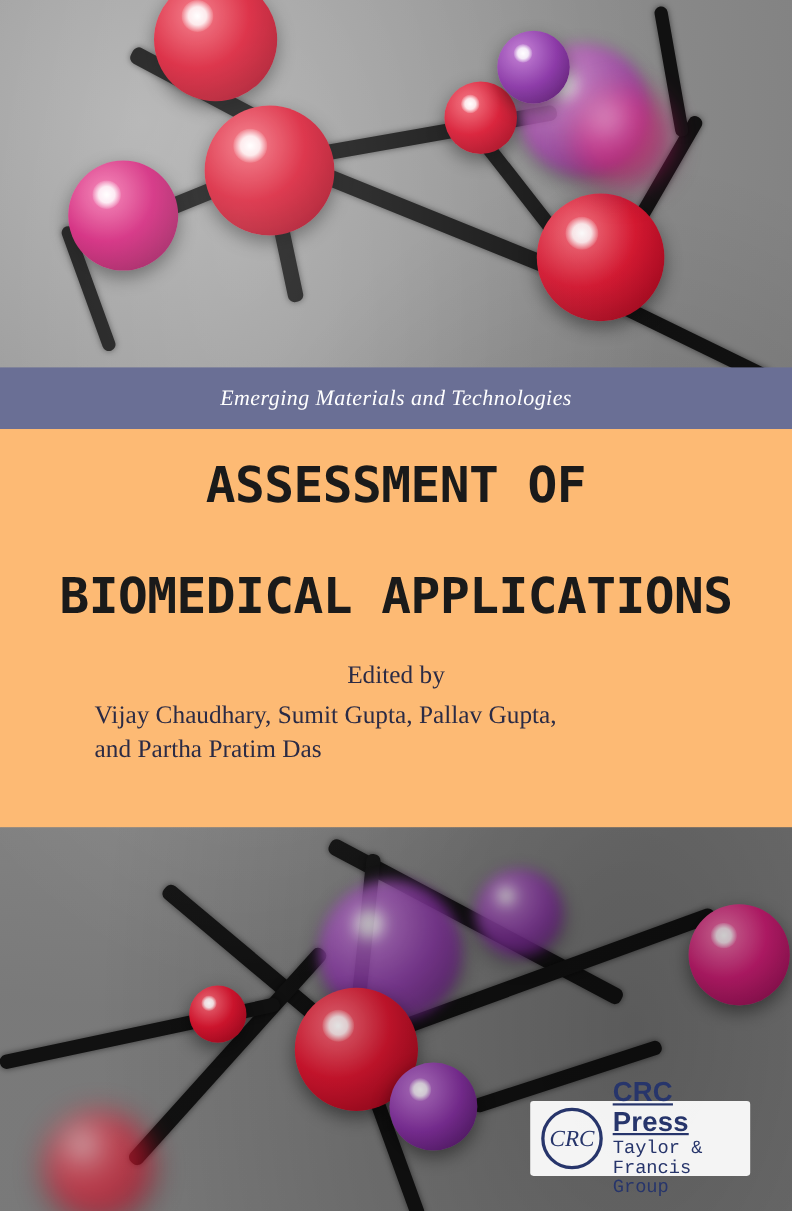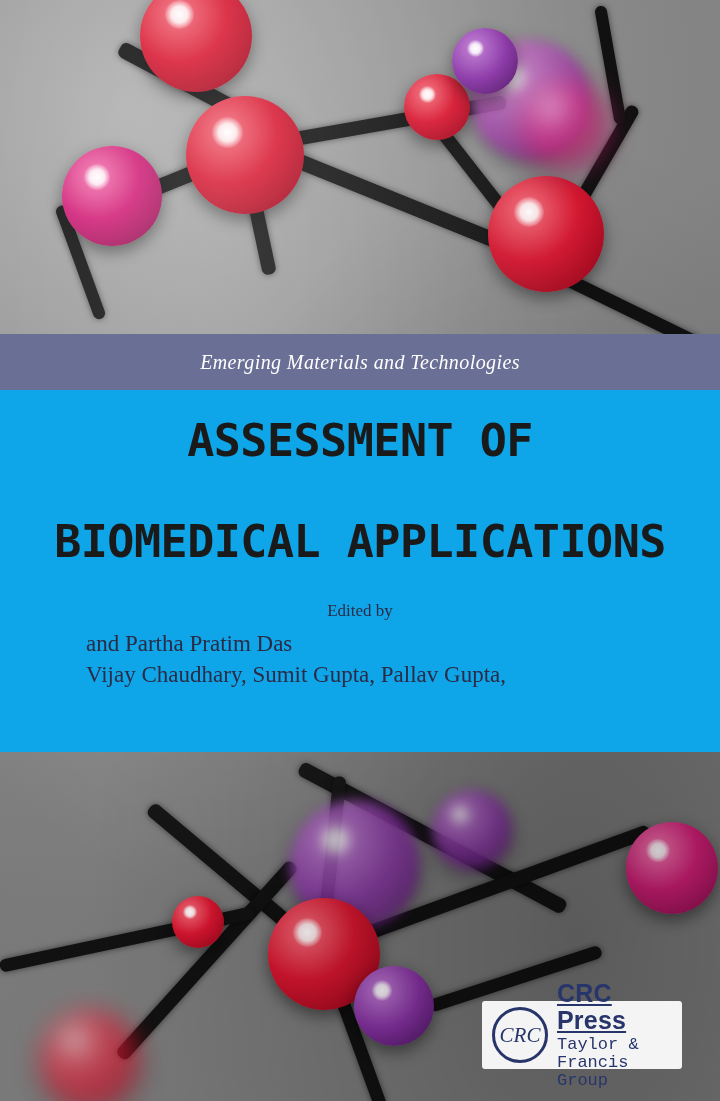--- a/index.html
+++ b/index.html
@@ -82,21 +82,21 @@
     font-family: "Liberation Serif", serif;
   }
 
   
   .title-panel {
     position: absolute;
     left: 0;
     top: 390px;
     width: 720px;
     height: 362px;
-    background: #0ea5e9;
+    background: #fdba74;
     z-index: 5;
     display: flex;
     flex-direction: column;
     justify-content: flex-start;
     padding-top: 26px;
     box-sizing: border-box;
   }
   .book-title {
     color: #1a1a1a;
     font-family: "DejaVu Sans Mono", monospace;
@@ -105,21 +105,21 @@
     line-height: 1.12;
     text-align: center;
     letter-spacing: -0.5px;
     padding: 0 18px;
     margin: 0;
   }
   .edited-by {
     margin-top: 34px;
     text-align: center;
     color: #2b2b45;
-    font-size: 17px;
+    font-size: 23px;
     font-family: "Liberation Serif", serif;
   }
   .editors {
     margin-top: 8px;
     padding: 0 86px;
     color: #2b2b45;
     font-size: 23px;
     line-height: 1.32;
     font-family: "Liberation Serif", serif;
     text-align: left;
@@ -223,22 +223,22 @@
   <div class="title-panel">
     <h1 class="book-title">
       <span>ASSESSMENT OF</span><br>
       <br>
       <span>BIOMEDICAL APPLICATIONS</span>
     </h1>
 
     <div class="edited-by">Edited by</div>
 
     <div class="editors">
+      <div>Vijay Chaudhary, Sumit Gupta, Pallav Gupta,</div>
       <div>and Partha Pratim Das</div>
-      <div>Vijay Chaudhary, Sumit Gupta, Pallav Gupta,</div>
     </div>
   </div>
 
   <div class="publisher">
     <div class="crc-mark">CRC</div>
     <div class="crc-text">
       <div class="crc-name">CRC Press</div>
       <div class="crc-sub">Taylor &amp; Francis Group</div>
     </div>
   </div>

